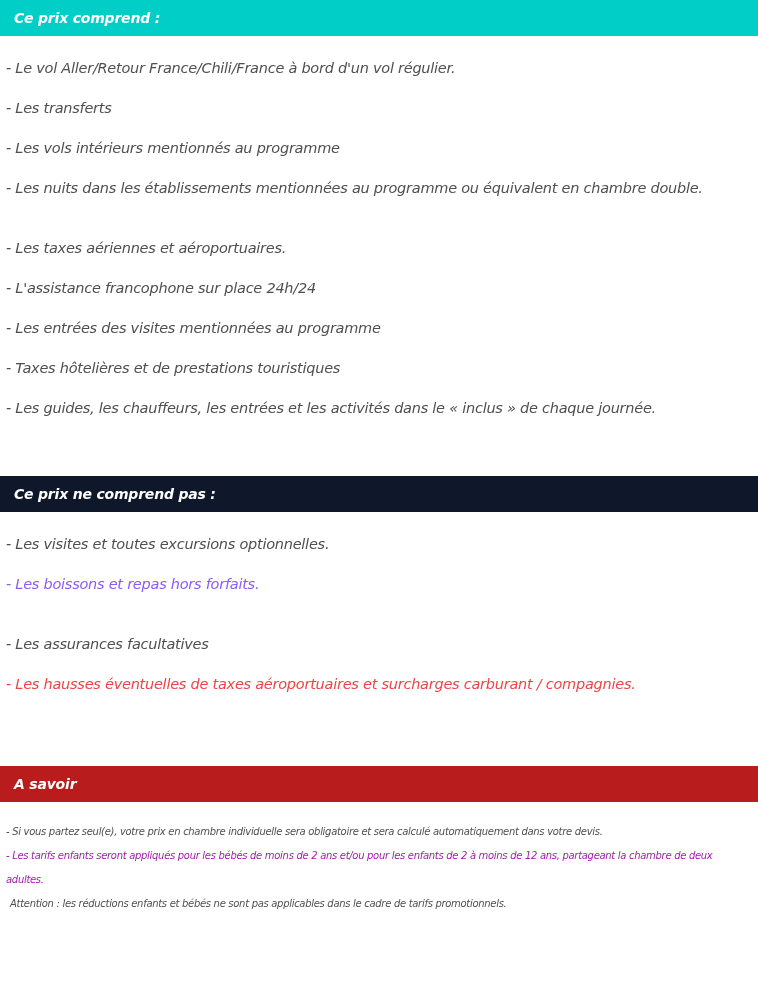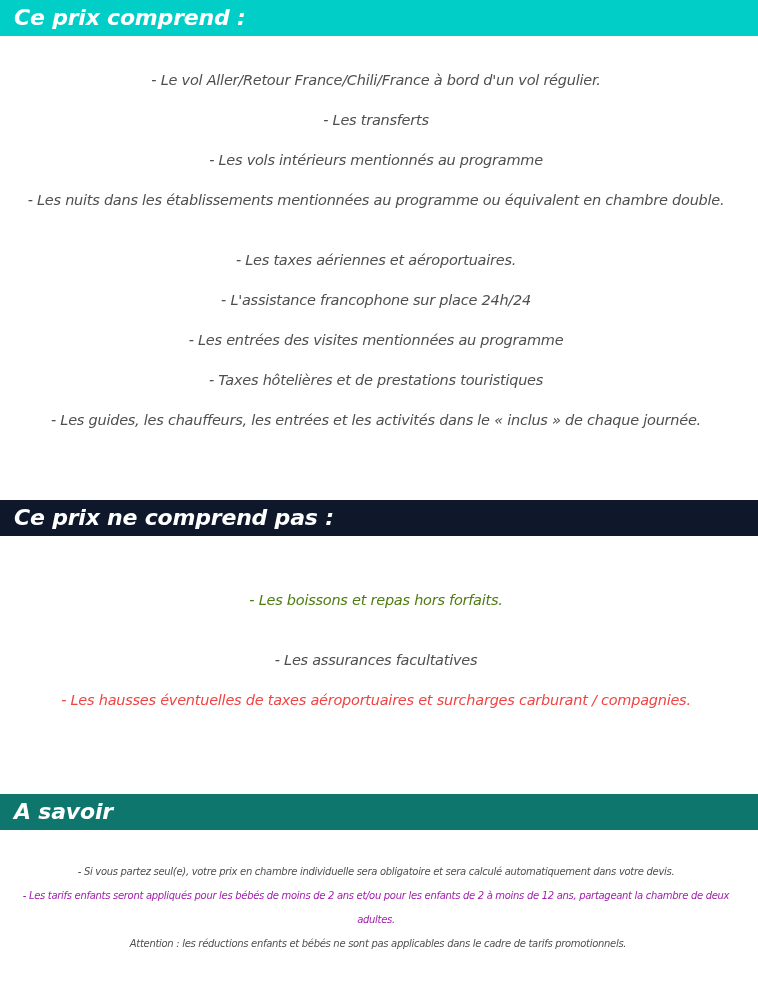--- a/index.html
+++ b/index.html
@@ -24,34 +24,33 @@
 
   
   .section-header {
     width: 100%;
     box-sizing: border-box;
     background: #02CEC8;
     color: #ffffff;
     font-family: "DejaVu Sans", sans-serif;
     font-style: italic;
     font-weight: bold;
-    font-size: 22px;
+    font-size: 14px;
     line-height: 36px;
     height: 36px;
     padding: 0 0 8px 14px;
     letter-spacing: -0.2px;
     white-space: nowrap;
     overflow: hidden;
   }
 
   
   .section-body {
     padding: 0;
-    margin: 16px;
-    text-align: center;
+    margin: 4px;
   }
   .list-item {
     font-family: "DejaVu Sans", sans-serif;
     font-style: italic;
     font-weight: normal;
     font-size: 14.5px;
     color: #4f4f4f;
     line-height: 20px;
     padding: 0 8px 0 2px;
     letter-spacing: -0.25px;
@@ -111,34 +110,35 @@
   </div>
 
   <div class="spacer-section-gap-1"></div>
 
   <div>
     <div class="section-header" style="background: #0f172a; color: rgb(255, 255, 255);">Ce prix ne comprend pas :</div>
 
     <div class="spacer-after-header-2"></div>
 
     <div class="section-body">
+      <div class="list-item" style="color: rgb(79, 79, 79);">- Les visites et toutes excursions optionnelles.</div>
       <div class="gap-list"></div>
-      <div class="list-item" style="color: #4d7c0f;">- Les boissons et repas hors forfaits.</div>
+      <div class="list-item" style="color: #8b5cf6;">- Les boissons et repas hors forfaits.</div>
       <div class="gap-list"></div>
       <div class="gap-list"></div>
       <div class="list-item" style="color: rgb(79, 79, 79);">- Les assurances facultatives</div>
       <div class="gap-list"></div>
       <div class="list-item" style="color: #ef4444;">- Les hausses éventuelles de taxes aéroportuaires et surcharges carburant / compagnies.</div>
     </div>
   </div>
 
   <div class="spacer-section-gap-2"></div>
 
   <div>
-    <div class="section-header" style="background: #0f766e; color: rgb(255, 255, 255);">A savoir</div>
+    <div class="section-header" style="background: #b91c1c; color: rgb(255, 255, 255);">A savoir</div>
 
     <div class="spacer-after-header-3"></div>
 
     <div class="section-body">
       <div class="para-item" style="color: rgb(79, 79, 79);">- Si vous partez seul(e), votre prix en chambre individuelle sera obligatoire et sera calculé automatiquement dans votre devis.</div>
       <div class="para-item" style="color: #a21caf;">- Les tarifs enfants seront appliqués pour les bébés de moins de 2 ans et/ou pour les enfants de 2 à moins de 12 ans, partageant la chambre de deux adultes.</div>
       <div class="para-item" style="color: rgb(79, 79, 79); padding-left: 6px;">Attention : les réductions enfants et bébés ne sont pas applicables dans le cadre de tarifs promotionnels.</div>
     </div>
   </div>
 

